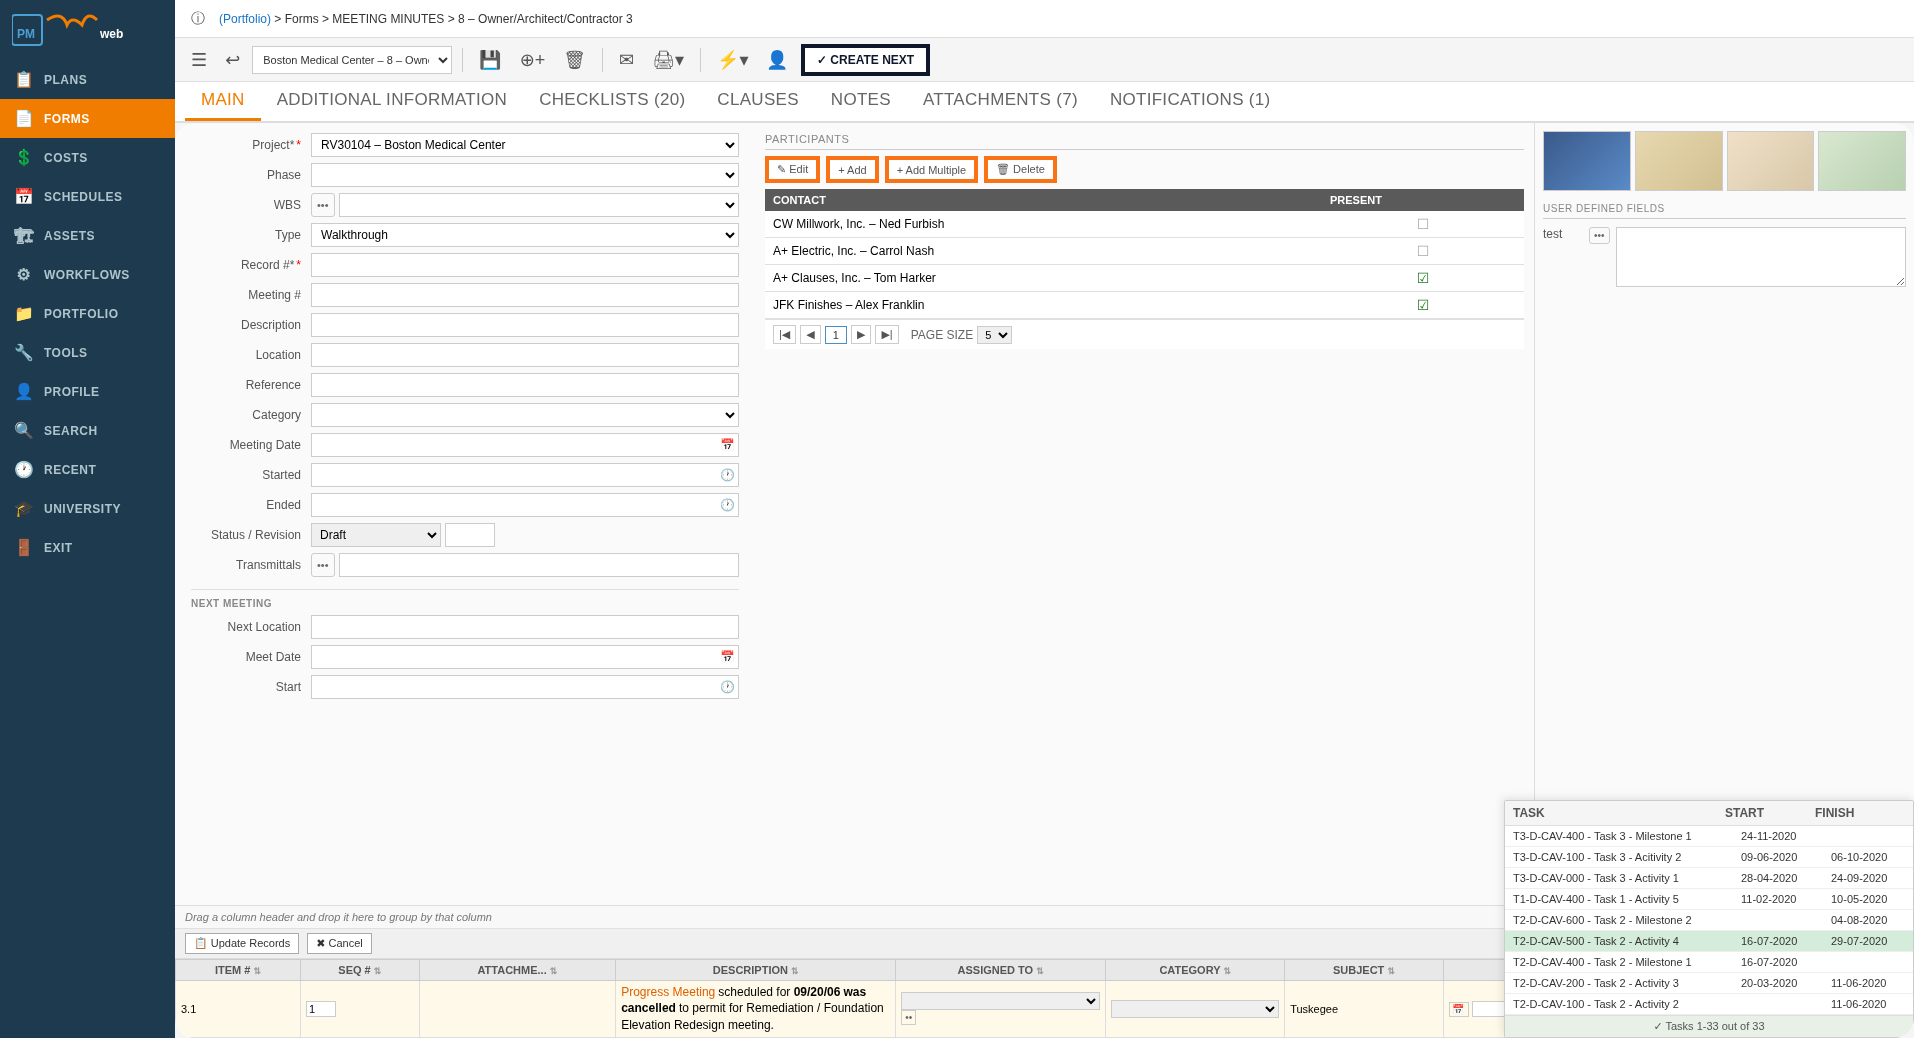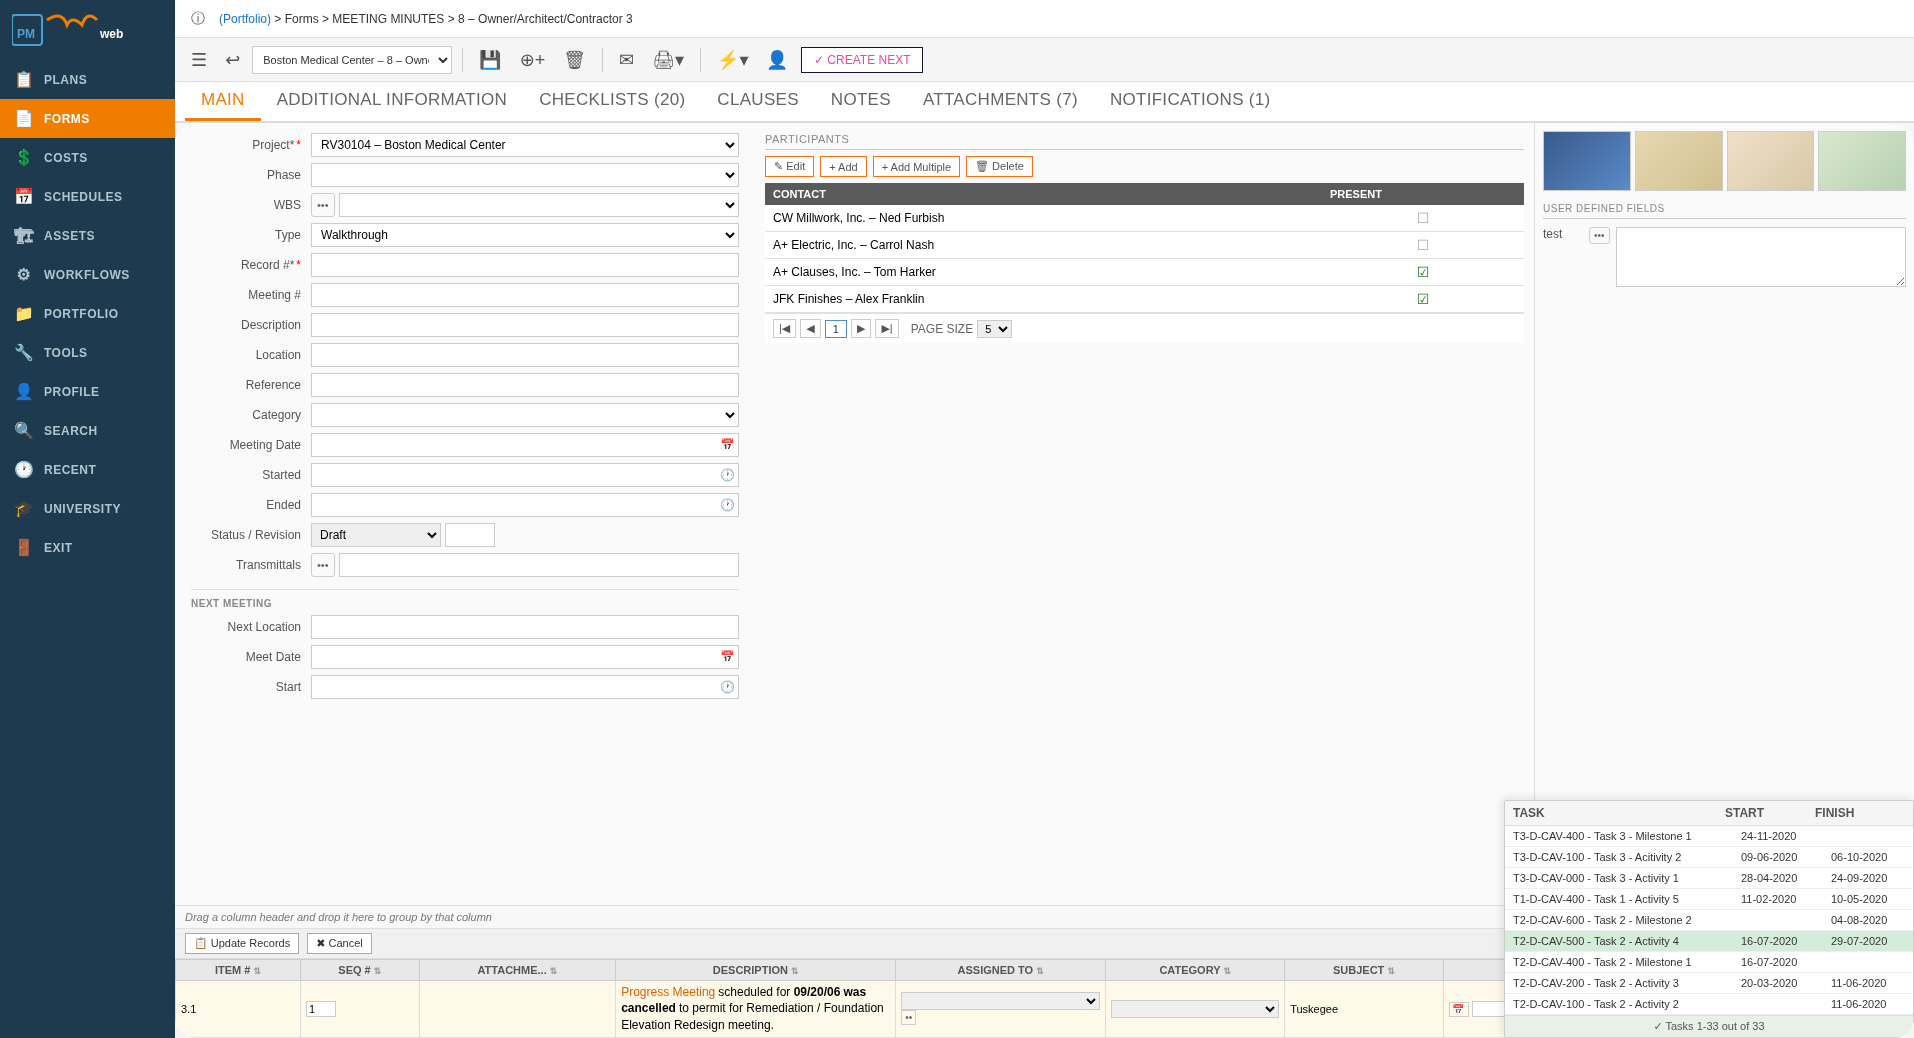--- a/index.html
+++ b/index.html
@@ -91,29 +91,29 @@
       background: #fff;
       padding: 3px 6px;
       font-size: 11px;
       width: 200px;
       color: #333;
       height: 28px;
     }
     .tb-divider { width: 1px; background: #ccc; height: 24px; margin: 0 4px; }
     .create-next-btn {
       background: #fff;
-      border: 1px solid #0f172a;
+      border: 4px solid #0f172a;
       padding: 5px 12px;
       cursor: pointer;
       font-size: 12px;
-      color: #ec4899;
+      color: #0f172a;
       display: flex;
       align-items: center;
       gap: 5px;
-      font-weight: normal;
+      font-weight: bold;
     }
 
     
     #tabs {
       background: #fff;
       border-bottom: 2px solid #ddd;
       display: flex;
       align-items: flex-end;
       padding: 0 10px;
       flex-shrink: 0;
@@ -242,21 +242,21 @@
       padding-bottom: 4px;
       margin-bottom: 6px;
     }
     .participants-toolbar {
       display: flex;
       gap: 6px;
       margin-bottom: 6px;
     }
     .part-btn {
       background: #fff;
-      border: 1px solid #f97316;
+      border: 4px solid #f97316;
       padding: 3px 8px;
       cursor: pointer;
       font-size: 11px;
       color: #555;
       display: flex;
       align-items: center;
       gap: 3px;
     }
     .part-table { width: 100%; border-collapse: collapse; }
     .part-table th {

